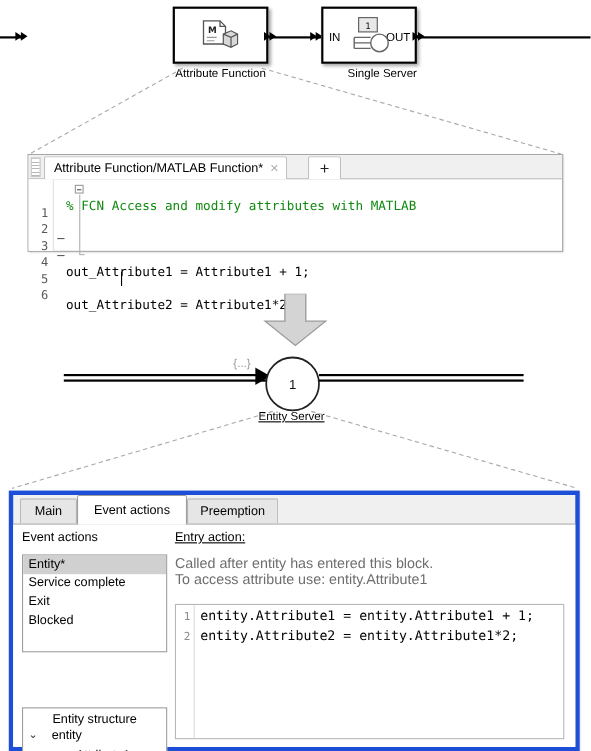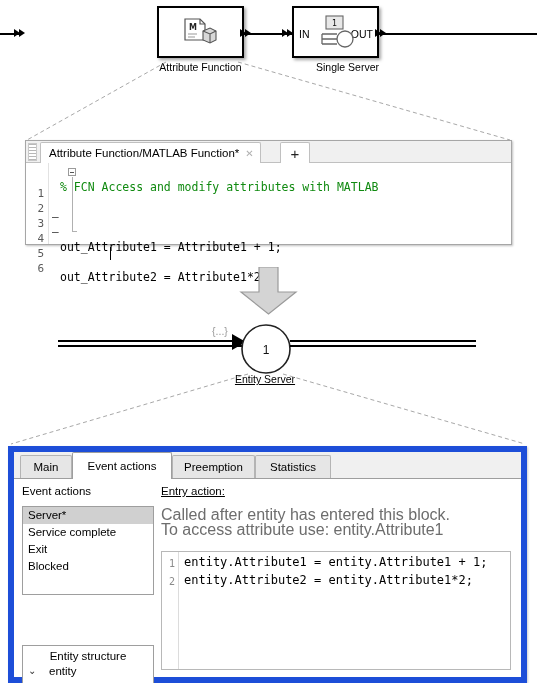--- a/index.html
+++ b/index.html
@@ -26,21 +26,21 @@
   .sl-line{position:absolute;background:#000;height:1.6px;}
   .port-txt{position:absolute;font-size:10.5px;color:#000;font-family:"Liberation Sans", sans-serif;}
 
   
   .chev{position:absolute;width:0;height:0;
     border-top:4px solid transparent;border-bottom:4px solid transparent;
     border-left:6px solid #000;}
 
   
   #editor{
-    position:absolute;left:25px;top:140px;width:487px;height:105px;
+    position:absolute;left:25px;top:140px;width:487px;height:89px;
     background:#ffffff;border:1px solid #a6a6a6;box-sizing:border-box;
     box-shadow:1px 1px 2px rgba(0,0,0,0.25);
   }
   #editor-tabbar{
     position:absolute;left:0;top:0;width:100%;height:22px;
     background:#f0f0f0;border-bottom:1px solid #c0c0c0;box-sizing:border-box;
   }
   .grip{
     position:absolute;left:2px;top:2px;width:9px;height:18px;
     background:repeating-linear-gradient(to bottom,#b8b8b8 0 1px,#ffffff 1px 3px);
@@ -83,37 +83,37 @@
   .fold-line{position:absolute;left:28.5px;width:1px;background:#b0b0b0;}
   .fold-foot{position:absolute;width:5px;height:1px;background:#b0b0b0;}
   .caret{position:absolute;width:1px;background:#000;}
 
   
   #bigarrow{position:absolute;left:238px;top:267px;}
 
   
   #dialog{
     position:absolute;left:8px;top:446px;width:519px;height:237px;
-    background:#f0f0f0;border:6px solid #1d4ed8;box-sizing:border-box;
+    background:#f0f0f0;border:4px solid #1d4ed8;box-sizing:border-box;
     box-shadow:1px 1px 2px rgba(0,0,0,0.2);
   }
   #tabstrip{position:absolute;left:0;top:0;width:100%;height:26px;}
   .dtab{
     position:absolute;top:3px;height:23px;box-sizing:border-box;
     display:flex;align-items:center;justify-content:center;
     font-size:11.5px;color:#000;border:1px solid #b4b4b4;border-bottom:none;
     background:#e6e6e6;border-radius:2px 2px 0 0;white-space:nowrap;
   }
   .dtab.sel{background:#ffffff;top:0;height:27px;border-color:#9e9e9e;z-index:3;}
   #tab-underline{position:absolute;left:0;top:26px;width:100%;height:1px;background:#9e9e9e;}
   #panel{position:absolute;left:0;top:27px;right:0;bottom:0;background:#ffffff;}
 
   .sect-label{position:absolute;font-size:11.5px;color:#000;white-space:nowrap;}
   .sect-label.ul{text-decoration:underline;}
-  .hint{position:absolute;font-size:16px;color:#6d6d6d;white-space:nowrap;}
+  .hint{position:absolute;font-size:13px;color:#6d6d6d;white-space:nowrap;}
 
   #actlist{
     position:absolute;left:8px;top:27px;width:132px;height:89px;
     background:#ffffff;border:1px solid #9e9e9e;box-sizing:border-box;overflow:hidden;
   }
   .actitem{height:17px;line-height:17px;padding-left:5px;font-size:11.5px;color:#000;white-space:nowrap;}
   .actitem.sel{background:#d0d0d0;}
 
   #estruct{
     position:absolute;left:8px;top:166px;width:132px;height:64px;
@@ -252,30 +252,29 @@
     <line x1="248" y1="2" x2="11" y2="72" stroke="#a8a8a8" stroke-width="1" stroke-dasharray="4,3"></line>
     <line x1="283" y1="2" x2="525" y2="72" stroke="#a8a8a8" stroke-width="1" stroke-dasharray="4,3"></line>
   </svg>
 
   <div id="dialog">
 
     <div id="tabstrip">
       <div class="dtab" style="left:6px;width:52px;">Main</div>
       <div class="dtab sel" style="left:58px;width:100px;">Event actions</div>
       <div class="dtab" style="left:158px;width:83px;">Preemption</div>
-      <div class="dtab" style="left:241px;width:76px;">Statistics</div>
     </div>
     <div id="tab-underline"></div>
 
     <div id="panel">
 
       <div class="sect-label" style="left:8px;top:6px;">Event actions</div>
 
       <div id="actlist">
-        <div class="actitem sel">Server*</div>
+        <div class="actitem sel">Entity*</div>
         <div class="actitem">Service complete</div>
         <div class="actitem">Exit</div>
         <div class="actitem">Blocked</div>
       </div>
 
       <div id="estruct">
         <div class="title">Entity structure</div>
         <div class="trow" style="padding-left:26px;">
           <span class="tchev">⌄</span>
           <span>entity</span>

